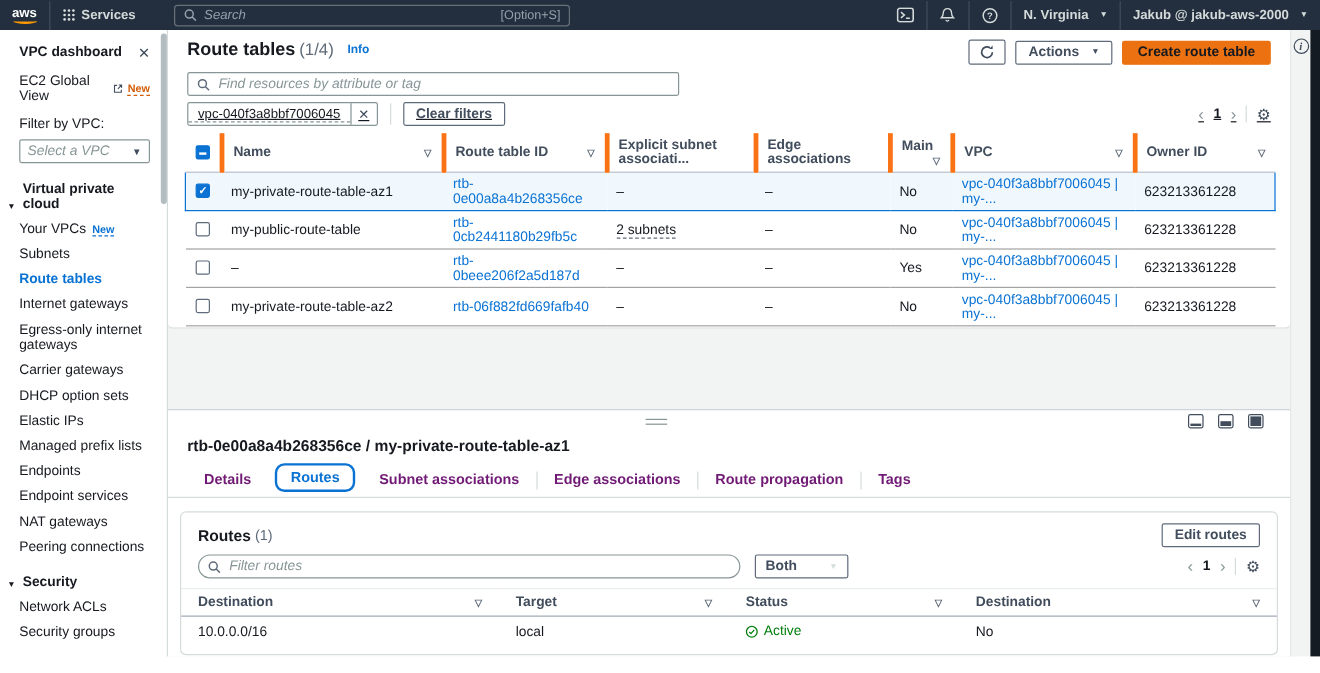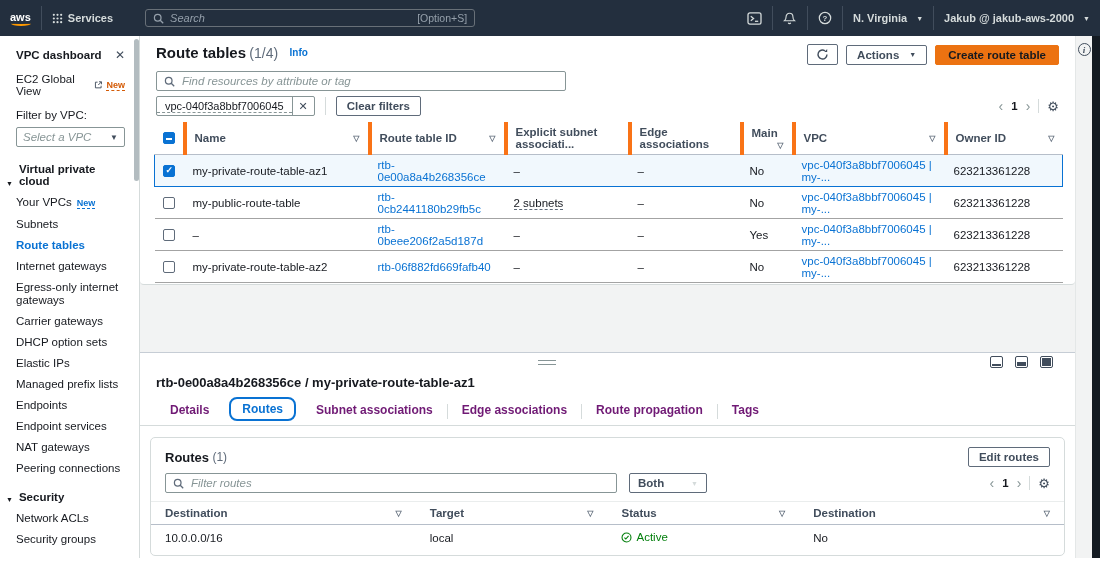--- a/index.html
+++ b/index.html
@@ -1,20 +1,20 @@
 <!DOCTYPE html>
 <html><head>
 <meta charset="utf-8">
 <style>
   * { margin:0; padding:0; box-sizing:border-box; }
   html,body { width:1100px; height:561px; }
   body { font-family:"Liberation Sans", sans-serif; font-size:12px; color:#16191f; background:#fff; overflow:hidden; }
 
   
-  .topnav { height:36px; background:#232f3e; display:flex; align-items:center; color:#d5dbdb; }
+  .topnav { height:25px; background:#232f3e; display:flex; align-items:center; color:#d5dbdb; }
   .nav-left { display:flex; align-items:center; flex:1; }
   .aws-logo { margin:0 10px 0 10px; color:#fff; font-weight:bold; font-size:11px; position:relative; padding-bottom:3px; cursor:pointer; }
   .aws-logo::after { content:""; position:absolute; left:1px; right:0; bottom:0; height:3px; border-bottom:2px solid #ff9900; border-radius:0 0 60% 60%; }
   .nav-sep { width:1px; height:24px; background:#414d5c; }
   .nav-btn { display:flex; align-items:center; gap:5px; padding:0 10px; height:24px; background:none; border:none; color:#d5dbdb; font-size:11px; font-weight:bold; cursor:pointer; font-family:inherit; }
   .nav-search { display:flex; align-items:center; gap:6px; margin-left:22px; width:330px; height:18px; border:1px solid #687078; border-radius:3px; padding:0 7px; background:#232f3e; }
   .nav-search input { flex:1; background:transparent; border:none; outline:none; color:#d5dbdb; font-style:italic; font-size:11px; font-family:inherit; }
   .nav-search input::placeholder { color:#95a0ab; font-style:italic; }
   .shortcut { color:#95a0ab; font-size:10.5px; }
   .nav-right { display:flex; align-items:center; height:24px; }
@@ -53,21 +53,21 @@
   .info-link { color:#0972d3; font-size:10px; font-weight:bold; margin-left:8px; vertical-align:2px; text-decoration:none; cursor:pointer; }
   .hdr-actions { display:flex; gap:8px; align-items:center; }
   .btn { font-family:inherit; font-size:11.5px; font-weight:bold; color:#414d5c; background:#fff; border:1px solid #5f6b7a; border-radius:2px; padding:3px 10px; cursor:pointer; display:flex; align-items:center; gap:6px; }
   .btn .caret { color:#414d5c; font-size:7px; }
   .btn-icon { padding:3px 8px; }
   .btn-primary { background:#ec7211; border-color:#ec7211; color:#16191f; padding:3px 12px; }
   .lp-filter { padding:2px 16px 0 16px; }
   .search-input { display:flex; align-items:center; gap:7px; border:1px solid #879596; border-radius:2px; height:20px; padding:0 7px; background:#fff; }
   .search-input input { flex:1; border:none; outline:none; font-style:italic; font-size:11.5px; color:#16191f; font-family:inherit; }
   .search-input input::placeholder { color:#879596; font-style:italic; }
-  .lp-chiprow { display:flex; align-items:center; margin-top:5px; }
+  .lp-chiprow { display:flex; align-items:center; margin-top:5px;text-decoration:underline; }
   .chip { display:flex; align-items:center; border:1px solid #879596; border-radius:2px; height:20px; }
   .chip-label { padding:0 8px; font-size:11px; border-bottom:1px dashed #879596; margin:0 0 0 0; }
   .chip-x { border:none; background:none; border-left:1px solid #879596; height:100%; width:22px; cursor:pointer; color:#414d5c; font-size:11px; }
   .chip-sep { width:1px; height:18px; background:#d5dbdb; margin:0 10px; }
   .spacer { flex:1; }
   .pager { display:flex; align-items:center; gap:8px; color:#5f6b7a; }
   .pg-btn { background:none; border:none; color:#879596; font-size:14px; cursor:pointer; line-height:1; }
   .pg-num { font-weight:bold; color:#16191f; font-size:11.5px; }
   .pg-div { width:1px; height:14px; background:#d5dbdb; }
   .gear-btn { background:none; border:none; font-size:13px; color:#414d5c; cursor:pointer; line-height:1; }
@@ -102,21 +102,21 @@
   .dp-tabs { display:flex; align-items:center; padding:5px 16px 0 16px; border-bottom:1px solid #d5dbdb; }
   .tab { font-size:12px; font-weight:bold; color:#701a75; padding:6px 14px 8px 14px; cursor:pointer; white-space:nowrap; }
   .tab.active { color:#0972d3; border:2px solid #0972d3; border-radius:8px; padding:3px 11px; margin:0 6px 4px 6px; }
   .tab-sep { width:1px; height:15px; background:#d5dbdb; }
 
   .routes-card { margin:11px 10px 0 10px; border:1px solid #d5dbdb; border-radius:5px; background:#fff; }
   .rc-header { display:flex; align-items:center; padding:9px 14px 4px 14px; }
   .rc-title { font-size:13px; font-weight:bold; }
   .rc-count { font-size:12px; color:#5f6b7a; }
   .rc-filter { display:flex; align-items:center; gap:12px; padding:2px 14px 8px 14px; }
-  .rc-filter .search-input { width:452px; }
+  .rc-filter .search-input { width:452px;border-radius:10px; }
   .type-select { display:flex; align-items:center; justify-content:space-between; border:1px solid #5f6b7a; border-radius:2px; height:20px; width:78px; padding:0 8px; font-weight:bold; color:#414d5c; font-size:11.5px; cursor:pointer; }
   table.rgrid { border-collapse:collapse; width:100%; font-size:11.5px; }
   table.rgrid th { text-align:left; font-weight:bold; color:#414d5c; padding:5px 14px; border-top:1px solid #eaeded; border-bottom:1px solid #b6bec9; }
   table.rgrid th .sort { float:right; color:#5f6b7a; font-size:8px; margin-top:2px; cursor:pointer; }
   table.rgrid td { padding:6px 14px 10px 14px; }
   .status-active { color:#037f0c; display:inline-flex; align-items:center; gap:4px; }
 
   
   .right-gutter { width:17px; background:#f2f3f3; border-left:1px solid #e4e7e7; display:flex; justify-content:center; }
   .info-circle { margin-top:7px; width:13px; height:13px; border:1.5px solid #414d5c; border-radius:50%; font-size:9px; font-weight:bold; color:#414d5c; text-align:center; line-height:12px; font-family:"Liberation Serif", serif; font-style:italic; cursor:pointer; }

